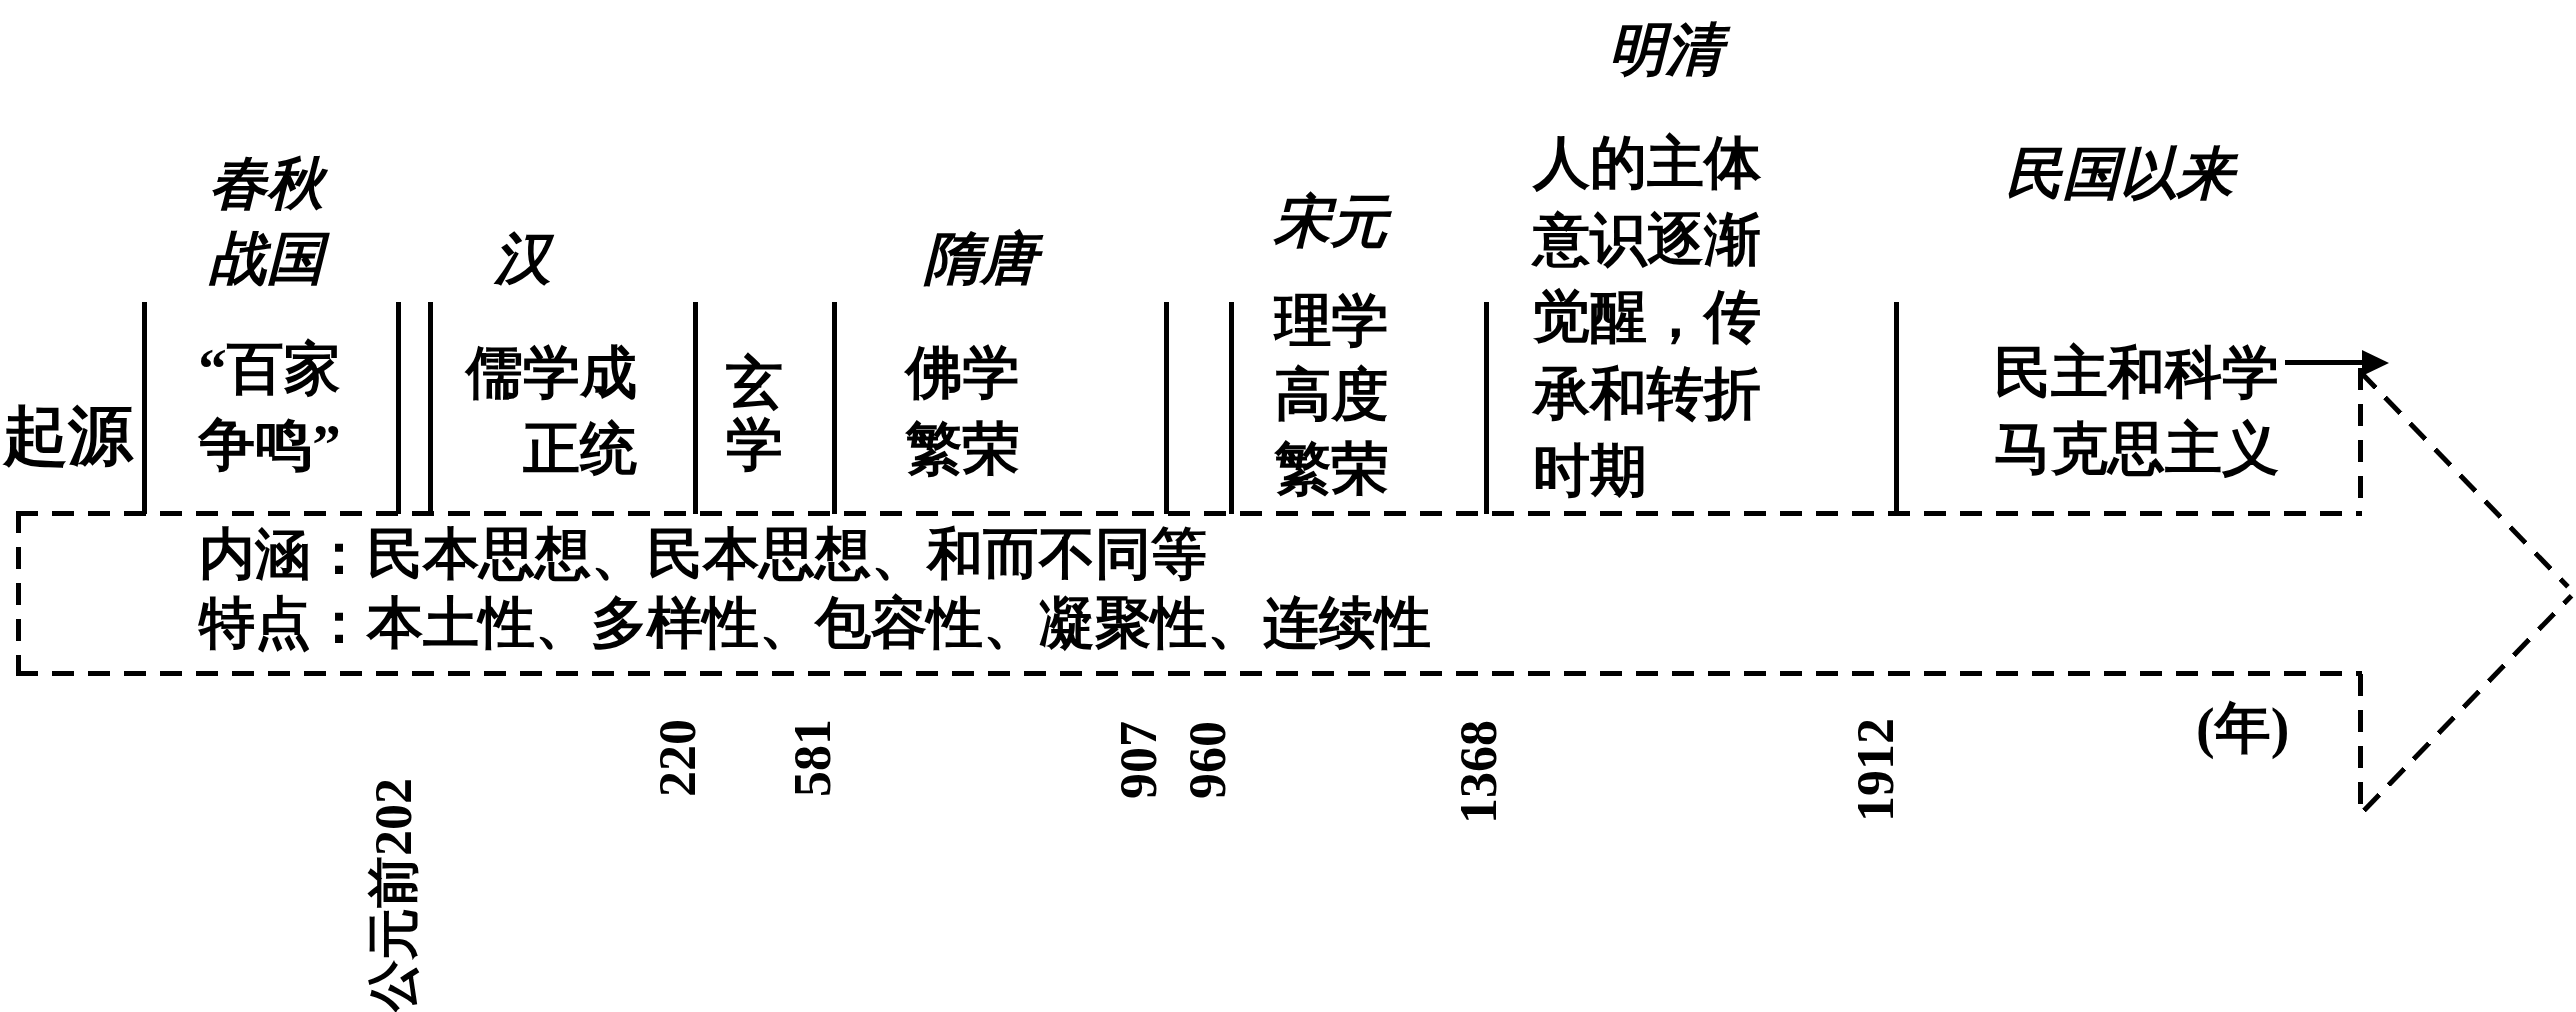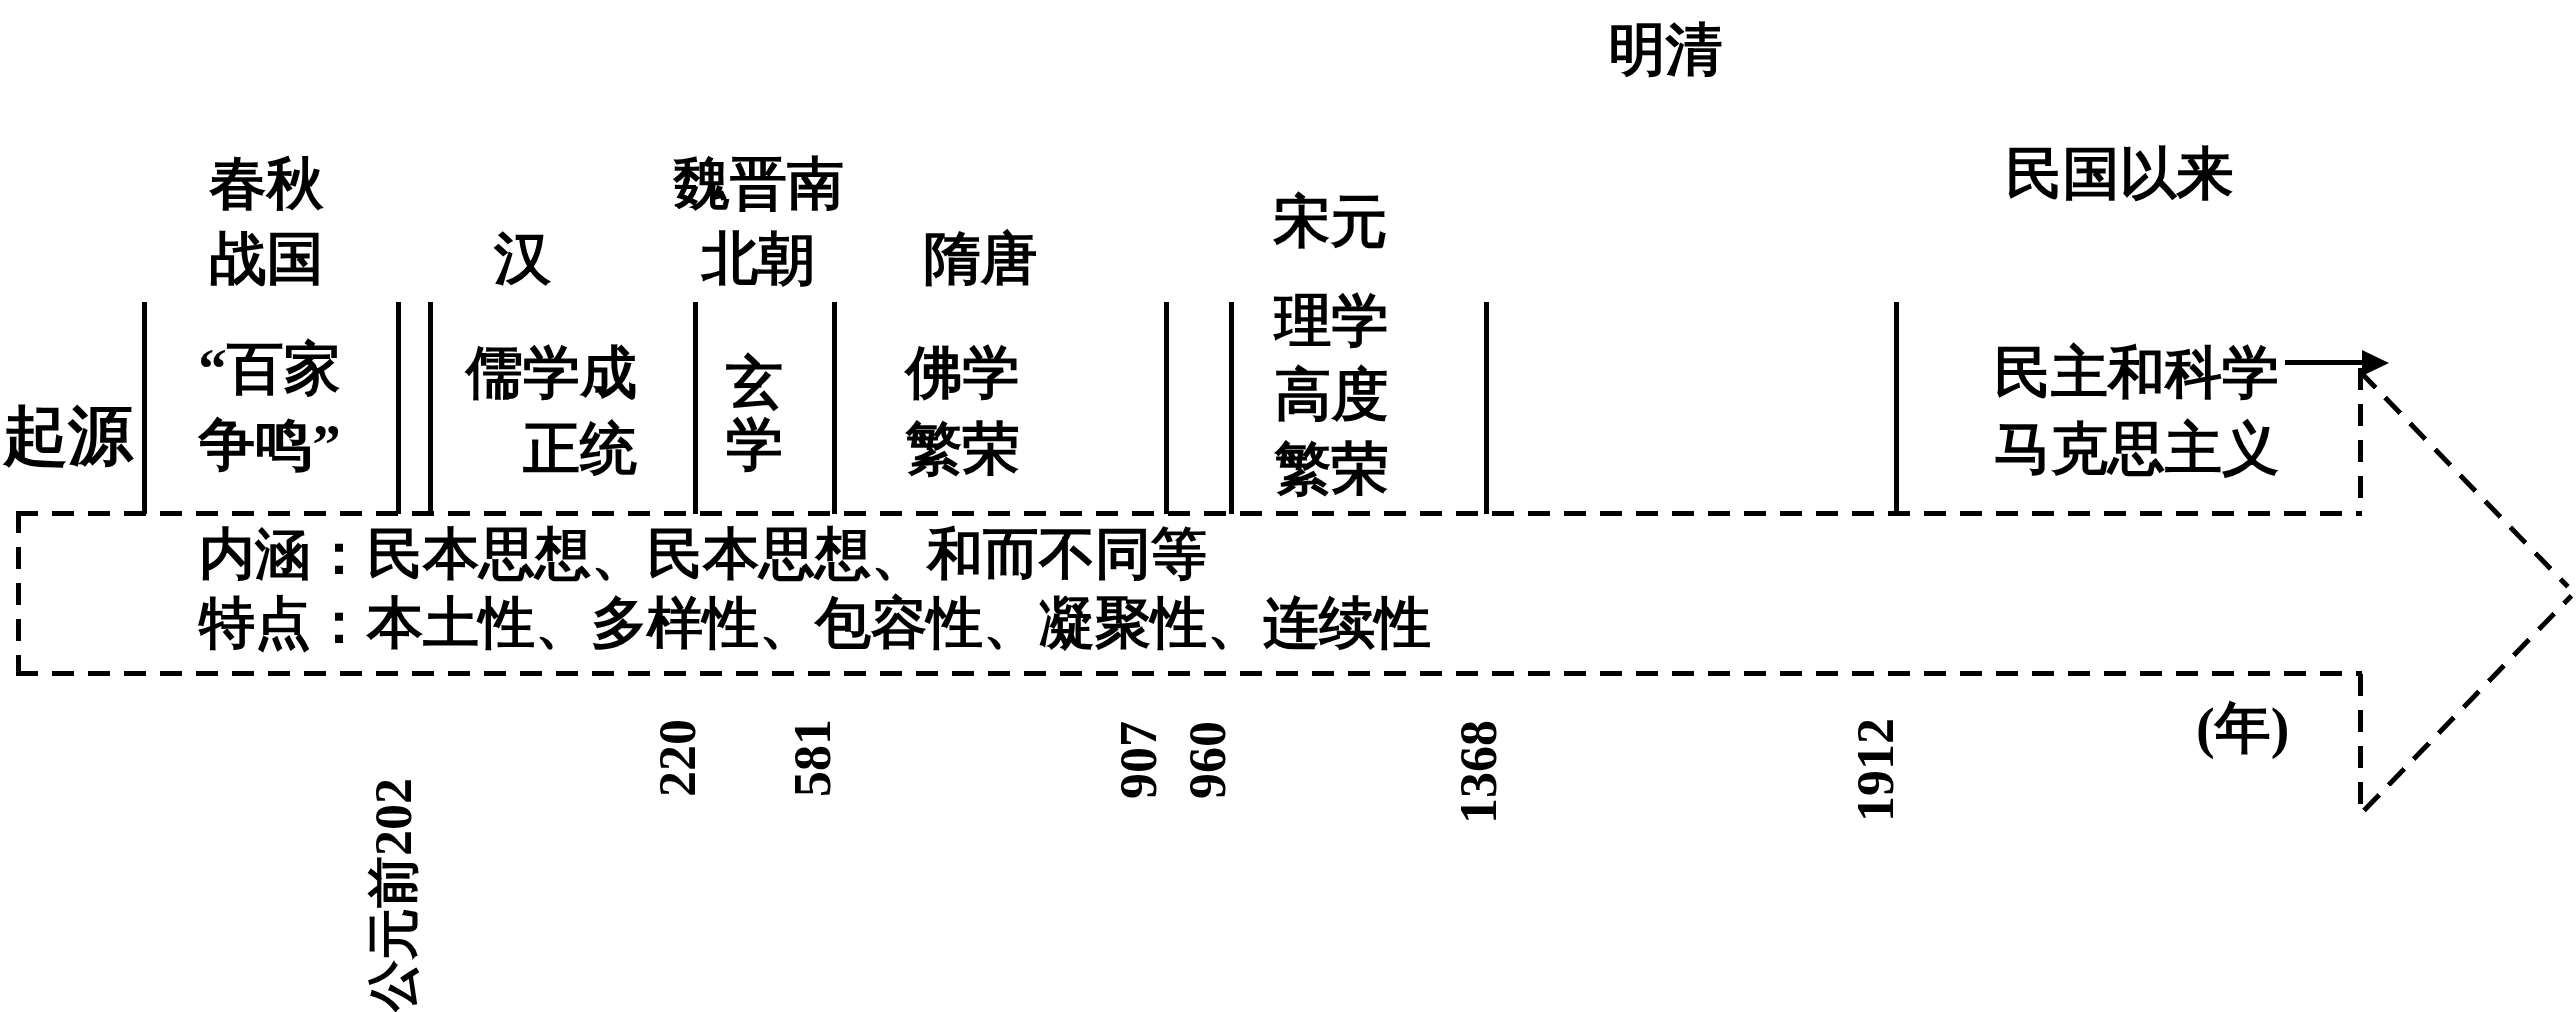--- a/index.html
+++ b/index.html
@@ -10,21 +10,21 @@
     font-family:"Liberation Serif","DejaVu Serif",serif;
     color:#000;
     overflow:hidden;
   }
   .txt{
     position:absolute;
     font-weight:bold;
     white-space:pre-line;
     color:#000;
   }
-  .era{font-size:57px;line-height:75px;text-align:center;}
+  .era{font-size:57px;line-height:75px;text-align:center;font-style:italic;}
   .sub{font-size:57px;line-height:76px;text-align:center;}
   .boxline{font-size:56px;line-height:66px;white-space:nowrap;}
   .year{
     font-size:52px;line-height:52px;white-space:nowrap;
     transform:rotate(-90deg);
     transform-origin:left top;
     font-weight:bold;
   }
   .tick{
     position:absolute;
@@ -79,38 +79,41 @@
   <div class="dash-diag" style="left:2362px;top:809px;transform:rotate(-46deg)"></div>
 
   <div class="arrow-shaft" style="left:2285px;top:360px;width:82px;height:5px"></div>
   <div class="arrow-head" style="left:2362px;top:350px"></div>
 
   <div class="txt boxline" style="left:3px;top:403px;font-size:65px">起源</div>
 
   <div class="txt era" style="left:147px;top:146px;width:239px">春秋
 战国</div>
   <div class="txt era" style="left:403px;top:221px;width:239px">汉</div>
-  <div class="txt era" style="left:639px;top:146px;width:239px">魏晋南
-北朝</div>
   <div class="txt era" style="left:861px;top:221px;width:239px">隋唐</div>
   <div class="txt era" style="left:1211px;top:184px;width:239px">宋元</div>
   <div class="txt era" style="left:1546px;top:12px;width:239px">明清</div>
   <div class="txt era" style="left:1970px;top:136px;width:299px">民国以来</div>
 
   <div class="txt sub" style="left:110px;top:331px;width:319px">“百家
 争鸣”</div>
   <div class="txt sub" style="left:466px;top:335px;text-align:right">儒学成
 正统</div>
   <div class="txt sub" style="left:695px;top:352px;width:119px;line-height:62px">玄
 学</div>
   <div class="txt sub" style="left:843px;top:335px;width:239px">佛学
 繁荣</div>
   <div class="txt sub" style="left:1212px;top:284px;width:239px;line-height:74px">理学
 高度
 繁荣</div>
+  <div class="txt sub" style="left:1533px;top:124px;text-align:left;line-height:77px">人的主体
+意识逐渐
+觉醒，传
+承和转折
+时期</div>
   <div class="txt sub" style="left:1994px;top:335px;text-align:center">民主和科学
 马克思主义</div>
 
   <div class="txt boxline" style="left:199px;top:521px">内涵：民本思想、民本思想、和而不同等</div>
   <div class="txt boxline" style="left:199px;top:590px">特点：本土性、多样性、包容性、凝聚性、连续性</div>
 
   <div class="txt boxline" style="left:2196px;top:695px">(年)</div>
 
   <div class="txt year" style="left:368px;top:1012px">公元前202</div>
   <div class="txt year" style="left:652px;top:797px">220</div>

